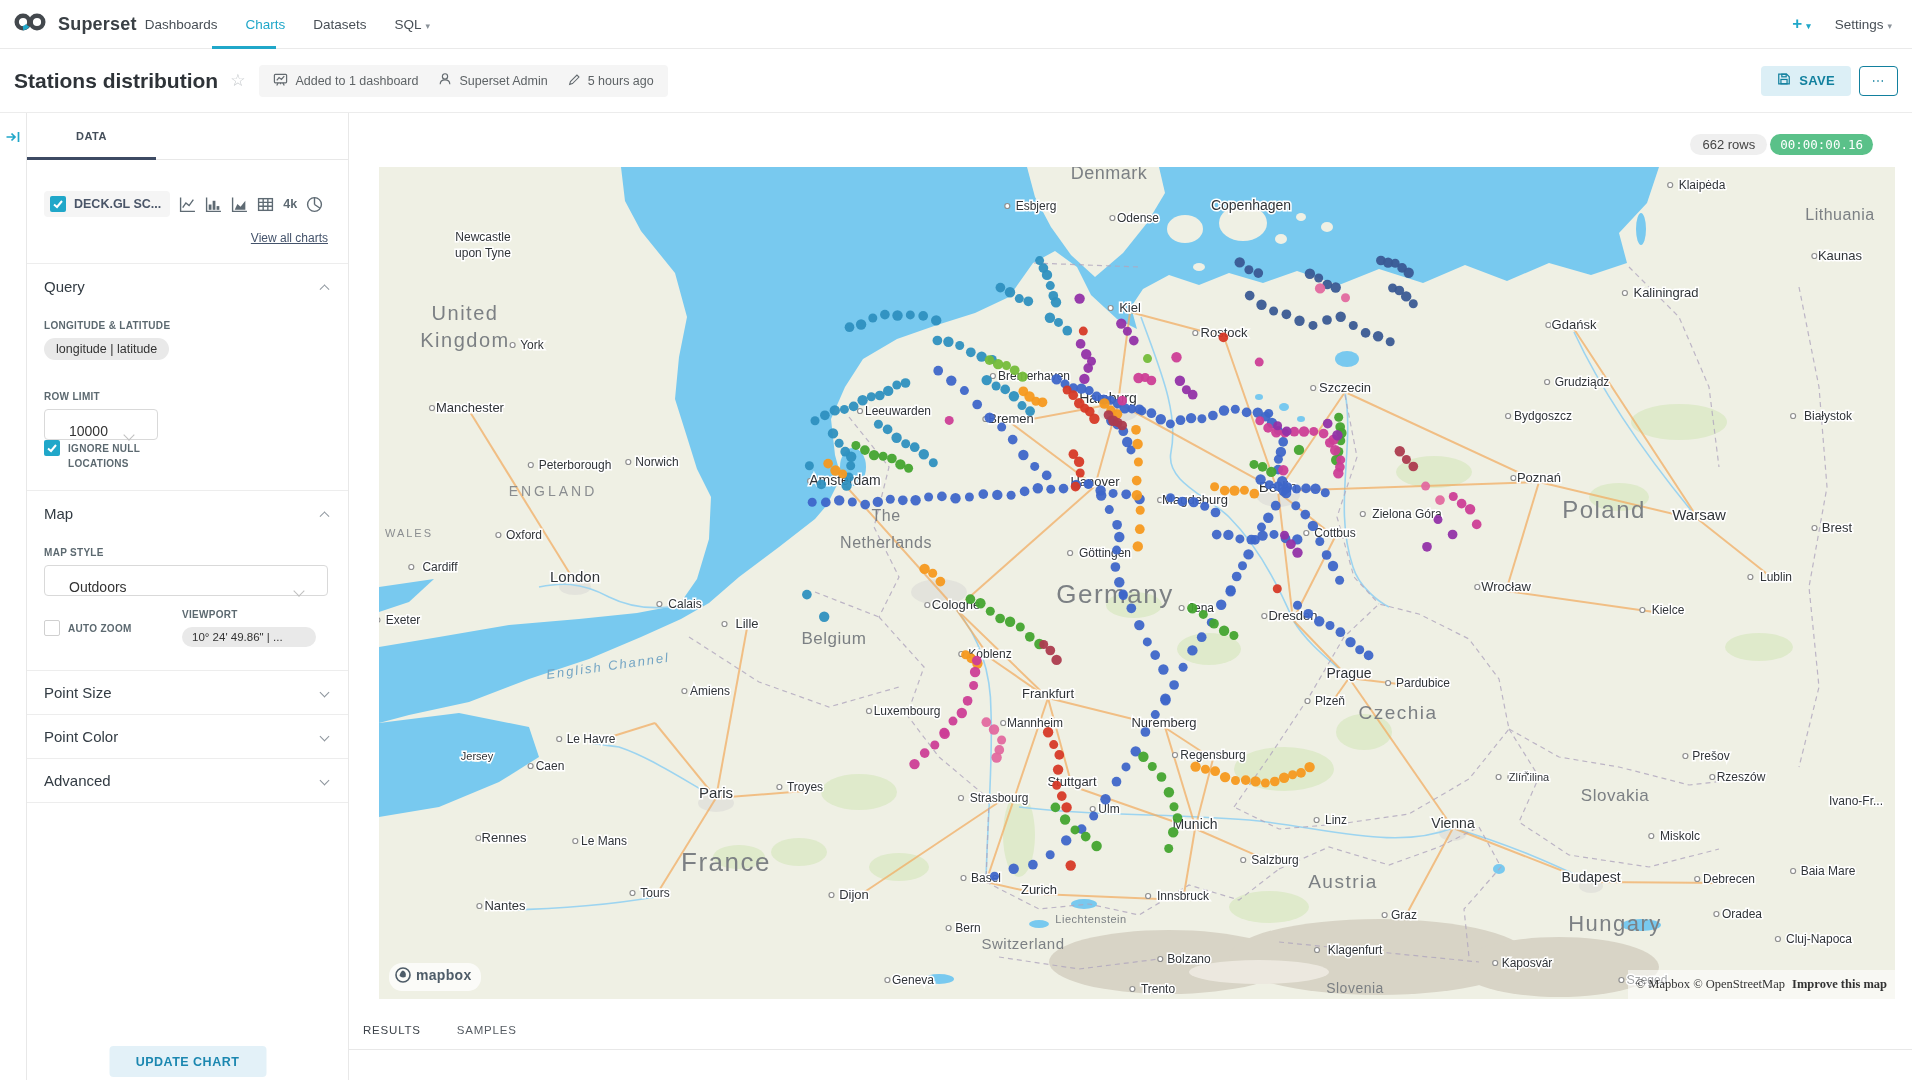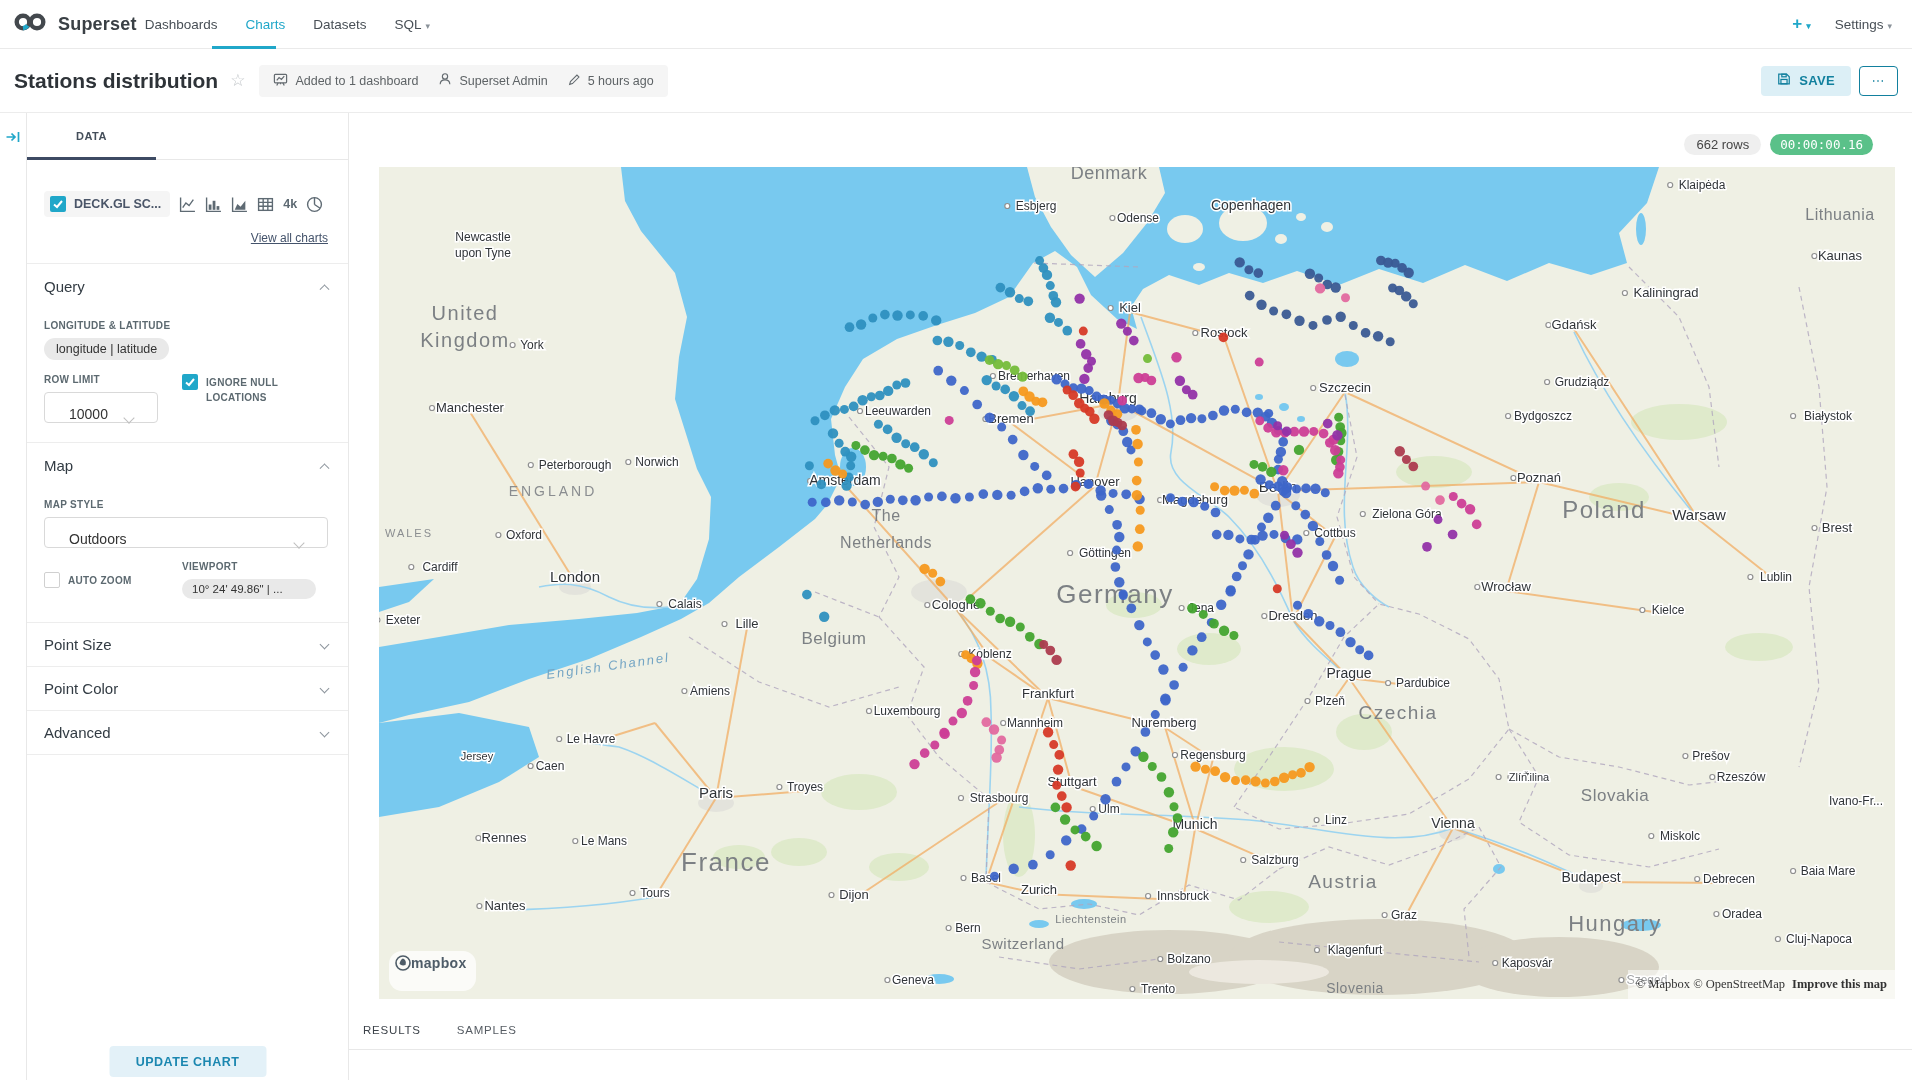--- a/index.html
+++ b/index.html
@@ -52,21 +52,21 @@
   .sec-hd { display:flex; align-items:center; justify-content:space-between; margin-top:14px; }
   .sec-title { font-size:15px; color:#323B43; }
   .chev { width:7px; height:7px; border-right:1.6px solid #8C949C; border-bottom:1.6px solid #8C949C; display:inline-block; }
   .chev.up { transform:rotate(-135deg) translate(-2px,-2px); }
   .chev.down { transform:rotate(45deg); }
   .chev.sel-c { border-color:#BFBFBF; width:8px; height:8px; }
   label.flabel { display:block; font-size:10px; font-weight:bold; letter-spacing:.3px; color:#5C6970; }
   .fld-lonlat { margin-top:25px; }
   .pill { display:inline-block; background:#E9E9E9; border-radius:12px; padding:4px 12px;
     font-size:12.5px; color:#333; margin-top:7px; white-space:nowrap; }
-  .row2 { display:flex; margin-top:14px; }
+  .row2 { display:flex; margin-top:31px;flex-direction:column; }
   .col1 { width:138px; }
   .sel { border:1px solid #D9D9D9; border-radius:4px; height:31px; display:flex; align-items:flex-end;
     justify-content:space-between; padding:0 24px; font-size:14px; color:#333; margin-top:7px; background:#fff;}
   .sel.small { width:114px; }
   .chkcol { display:flex; gap:8px; align-items:flex-start; padding-top:1px;}
   .chkcol .flabel { line-height:15px; max-width:92px; }
   .fld-filters { margin-top:21px; }
   .fbox { border:1px solid #E1E1E1; border-radius:4px; padding:3px; margin-top:6px; }
   .fpill { display:flex; align-items:center; height:27px; background:#F4F4F4; border:1px solid #E8E8E8; border-radius:3px; }
   .fx { width:25px; text-align:center; color:#9AA0A6; font-size:12px; border-right:1px solid #DDDDDD; line-height:25px;}
@@ -81,27 +81,27 @@
   .vp-pill { display:block; width:134px; background:#E9E9E9; border-radius:12px; padding:4px 10px;
     font-size:11.5px; color:#333; margin-top:7px; white-space:nowrap; overflow:hidden; }
   .collapse-row { height:43px; display:flex; align-items:center; justify-content:space-between; }
   .collapse-row .sec-title{ font-size:15px; }
   .rowhr { height:1px; background:#EDEDED; margin:0 -20px 0 -17px; }
   .update-btn { position:absolute; bottom:3px; left:50%; transform:translateX(-50%);
     width:157px; height:31px; background:#E3F1F8; color:#1B87B0; border:none; border-radius:4px;
     font-size:12.5px; font-weight:bold; letter-spacing:.5px; cursor:pointer; }
 
   .main { flex:1; position:relative; background:#fff; }
-  .badges { position:absolute; top:21px; right:39px; display:flex; gap:9px; align-items:center; }
+  .badges { position:absolute; top:21px; right:39px; display:flex; gap:3px; align-items:center; }
   .rows-badge { background:#EFEFEF; border-radius:11px; padding:3px 12px; font-size:13px; color:#454545; }
   .timer-badge { background:#5AC189; border-radius:11px; padding:3px 10px; font-size:12.5px; color:#fff;
     font-family:"DejaVu Sans Mono", monospace; }
   .mapwrap { position:absolute; left:30px; top:54px; width:1516px; height:832px; overflow:hidden; background:#EFF0E4;}
-  .mblogo { position:absolute; left:10px; bottom:8px; display:flex; align-items:flex-end; 
-    background:rgba(255,255,255,.75); border-radius:13px; padding:4px 10px 20px 6px; }
+  .mblogo { position:absolute; left:10px; bottom:8px; display:flex; align-items:flex-end; gap:5px;
+    background:rgba(255,255,255,.75); border-radius:13px; padding:4px 10px 8px 6px; }
   .mblogo span { font-size:14px; font-weight:bold; color:#4E5C68; letter-spacing:.3px; }
   .attrib { position:absolute; right:0; bottom:0; background:rgba(255,255,255,.55); padding:7px 8px;
     font-size:12.5px; color:#333;font-family:Liberation Serif, serif; }
   .attrib b { margin-left:4px; }
   .results { position:absolute; top:911px; left:14px; display:flex; gap:36px; }
   .rtab { font-size:11.5px; letter-spacing:.8px; color:#3D434A; cursor:pointer; }
   .rtab + .rtab { color:#565C63; }
   .resline { position:absolute; top:936px; left:0; right:0; height:1px; background:#E8E8E8; }
 </style>
 </head>

